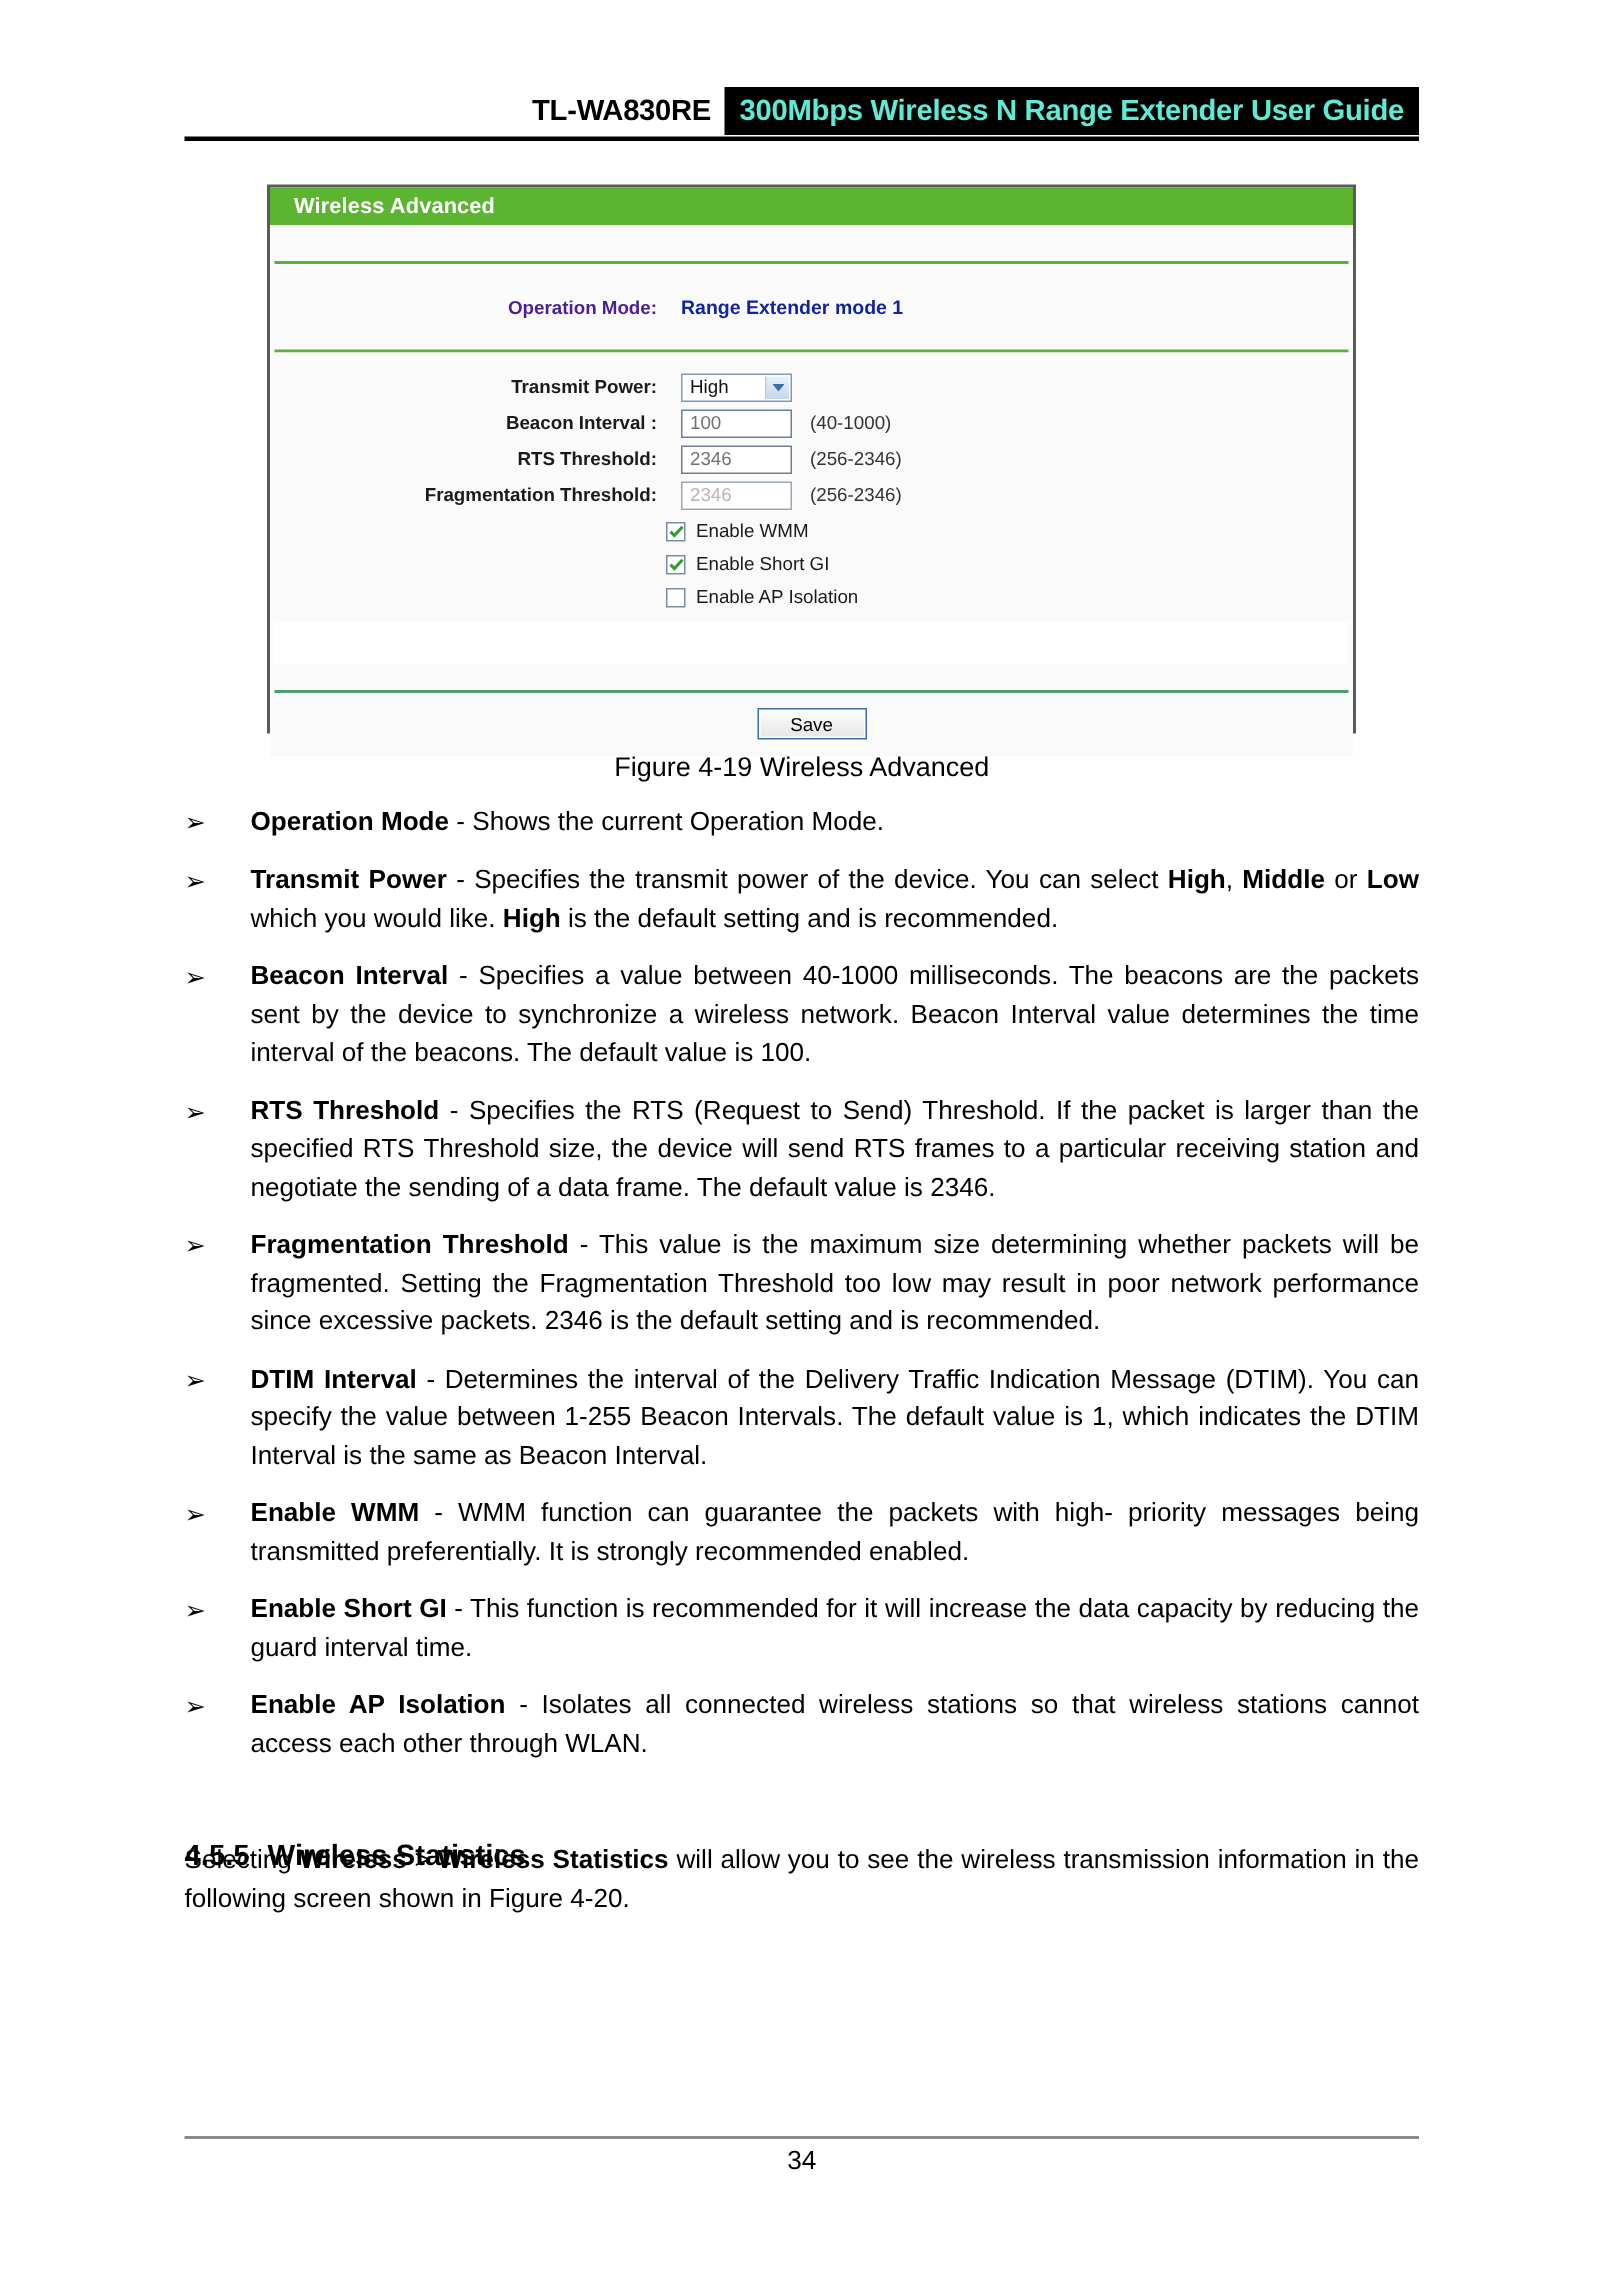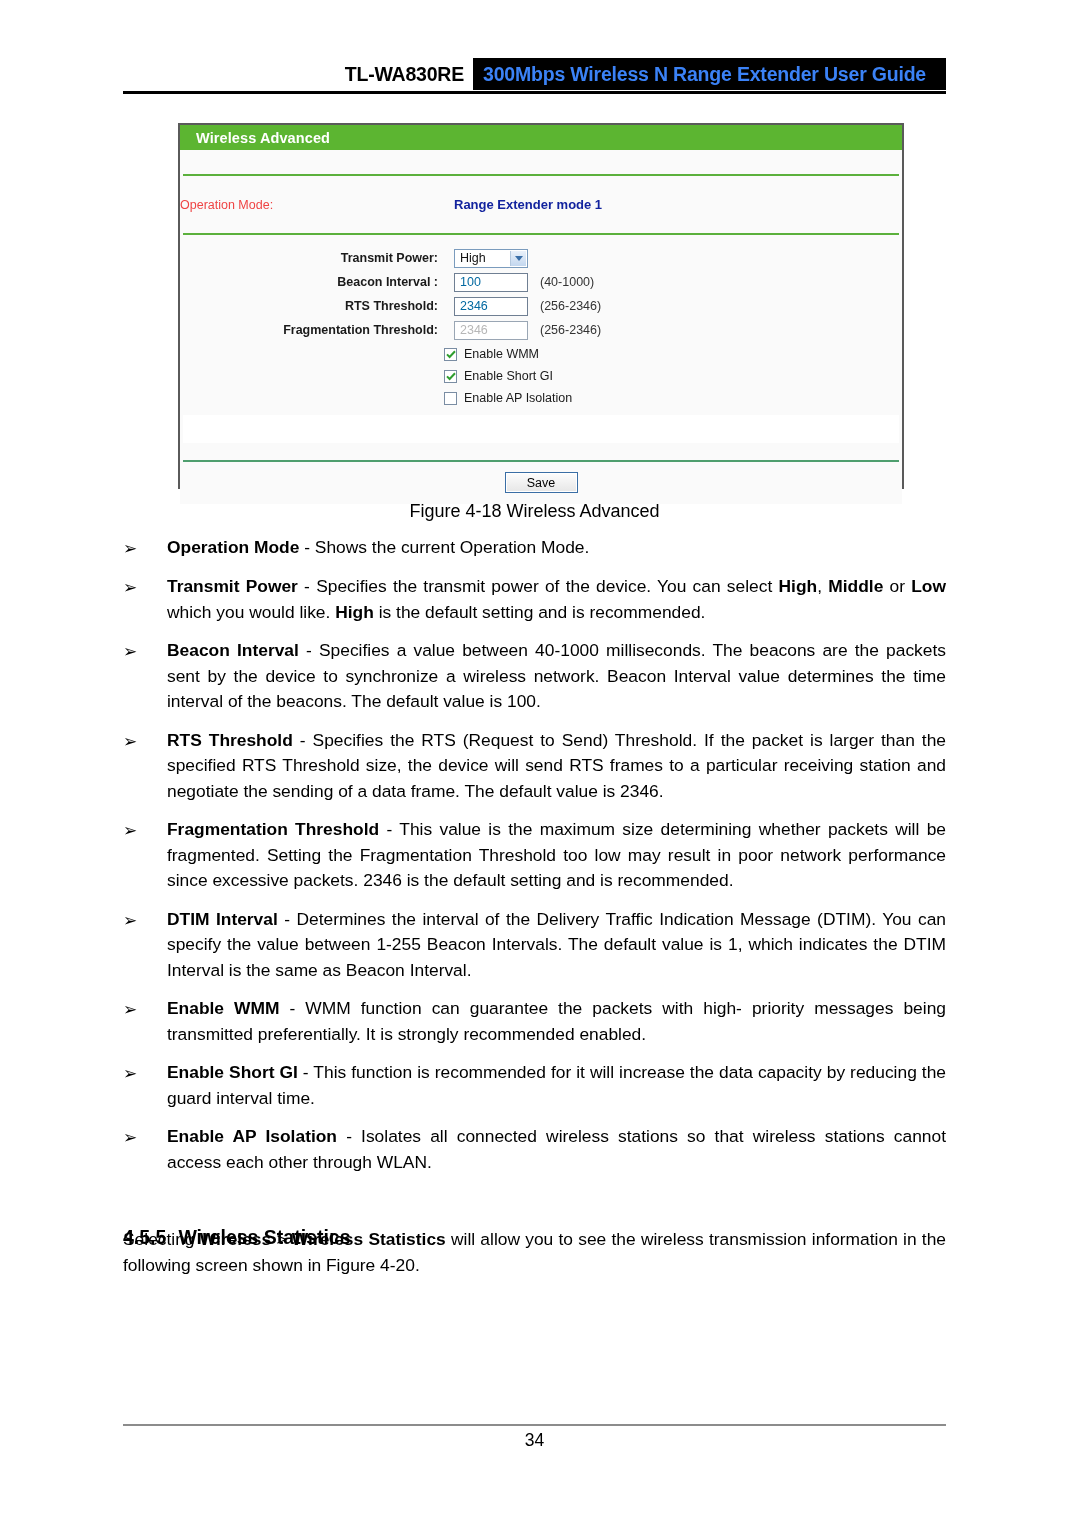--- a/index.html
+++ b/index.html
@@ -38,27 +38,27 @@
     font-size: 19.5px;
     font-weight: bold;
     letter-spacing: -0.2px;
     color: #000;
     display: flex;
     align-items: center;
     padding-right: 9px;
   }
   .hdr-title {
     background: #000000;
-    color: #3b82f6;
+    color: #5eead4;
     font-size: 19.5px;
     font-weight: bold;
     letter-spacing: -0.2px;
     display: flex;
     align-items: center;
-    padding: 0 20px 0 10px;
+    padding: 0 10px 0 10px;
   }
   .hdr-rule {
     position: absolute;
     left: 123px;
     top: 91px;
     width: 823px;
     height: 3px;
     background: #000000;
   }
 
@@ -101,23 +101,23 @@
     height: 1.5px;
   }
   .ui-section-opmode {
     height: 57px;
     display: flex;
     align-items: center;
     background: #fafafa;
   }
   .lbl {
     font-size: 12.5px;
-    font-weight: normal;
-    color: #ef4444;
-    text-align: left;
+    font-weight: bold;
+    color: #4c1d95;
+    text-align: right;
   }
   .opmode-lbl { width: 258px; padding-right: 10px; }
   .opmode-val {
     font-size: 13px;
     font-weight: bold;
     color: #12239e;
     padding-left: 6px;
   }
 
   .ui-form {
@@ -167,21 +167,21 @@
   }
   .sel-arrow svg { display: block; }
 
   .txt {
     width: 74px;
     height: 19px;
     border: 1px solid #6f7f93;
     background: #ffffff;
     box-sizing: border-box;
     font-size: 12.5px;
-    color: #0369a1;
+    color: #737373;
     display: flex;
     align-items: center;
     padding-left: 5px;
   }
   .txt.disabled { color: #b7b7b7; border-color: #9aa6b4; }
 
   .hint {
     font-size: 12.5px;
     color: #333;
     padding-left: 12px;
@@ -411,21 +411,21 @@
   <div class="ui-whitebox"></div>
   <div class="ui-gap"></div>
   <div class="ui-sep thin"></div>
 
   <div class="ui-savebar">
     <div class="btn-save">Save</div>
   </div>
 
 </div>
 
-<div class="fig-caption">Figure 4-18 Wireless Advanced</div>
+<div class="fig-caption">Figure 4-19 Wireless Advanced</div>
 
 <div class="content">
 
   <div class="bullet">
     <div class="bullet-mark">➢</div>
     <div class="bullet-body"><b>Operation Mode</b><span> - </span><span>Shows the current Operation Mode.</span></div>
   </div>
 
   <div class="bullet">
     <div class="bullet-mark">➢</div>

